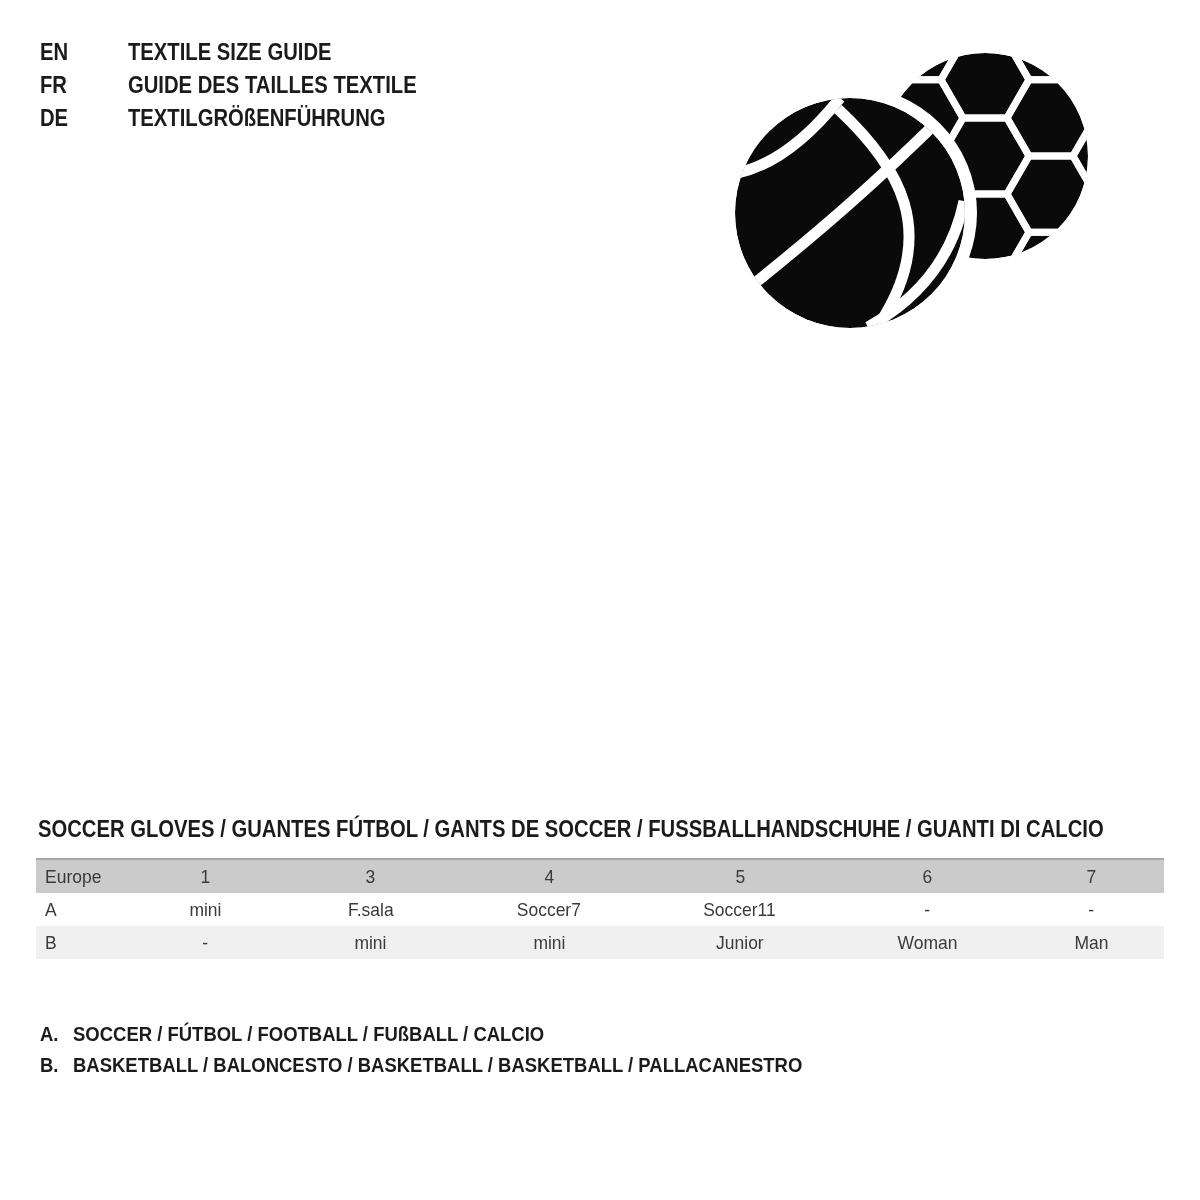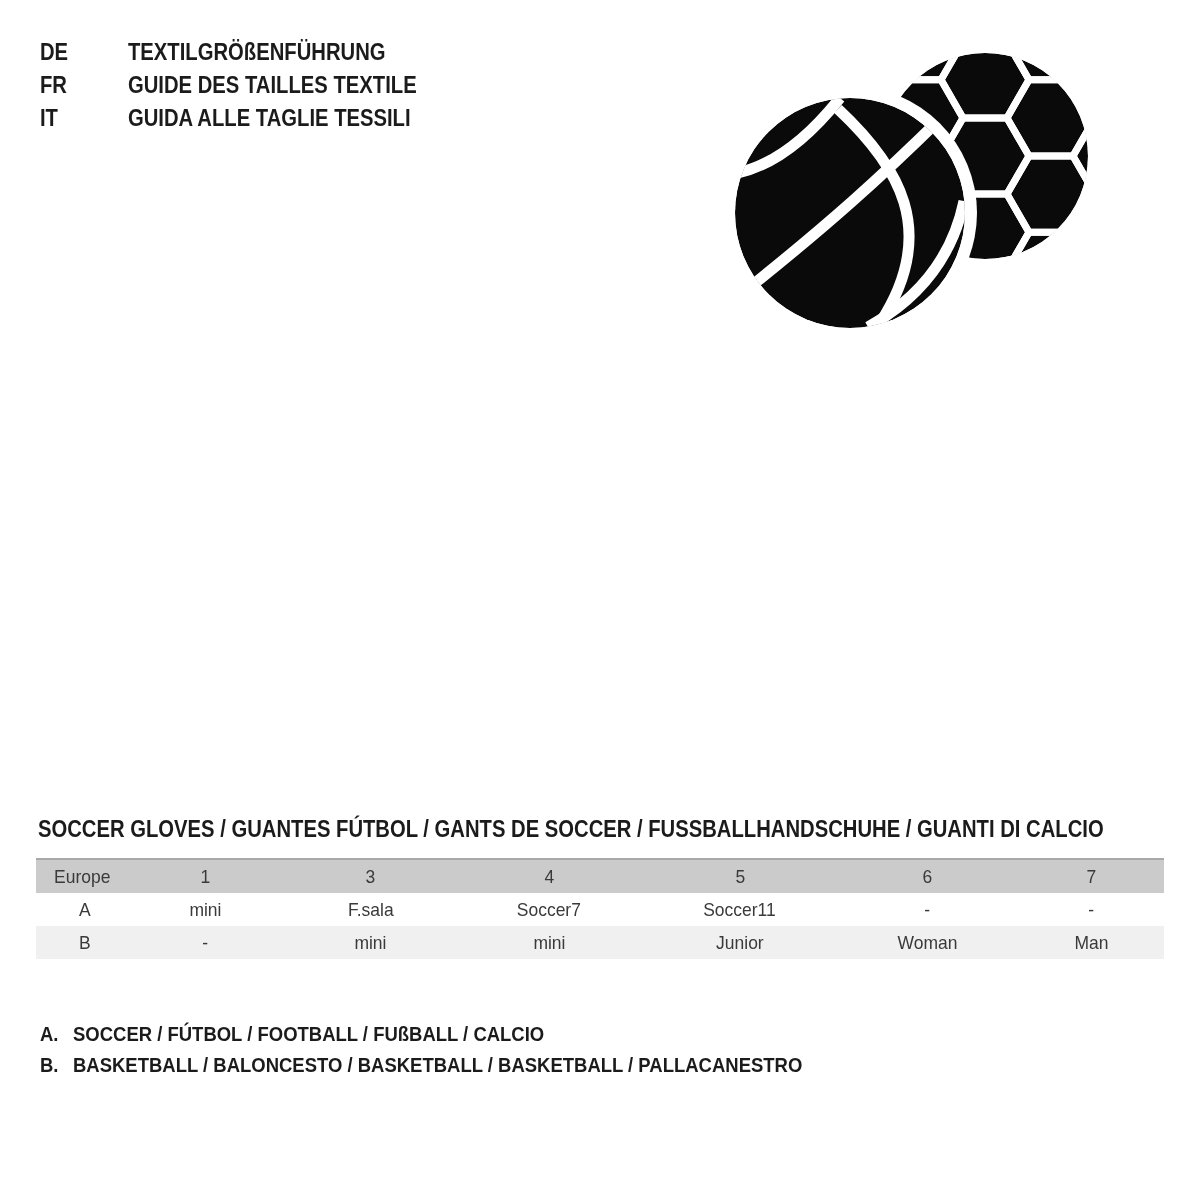--- a/index.html
+++ b/index.html
@@ -75,21 +75,21 @@
     font-weight: 400;
     vertical-align: middle;
   }
   .size-table thead tr {
     background: #cbcbcb;
     border-top: 2px solid #a8a8a8;
   }
   .size-table .row-a { background: #ffffff; }
   .size-table .row-b { background: #f0f0f0; }
   .size-table .lbl {
-    text-align: center;
+    text-align: left;
     padding-left: 9px;
   }
   .size-table span {
     display: inline-block;
     transform: scaleX(0.92);
     transform-origin: 50% 50%;
     white-space: nowrap;
   }
   .size-table .lbl span { transform-origin: 0 50%; }
 
@@ -113,30 +113,30 @@
   }
   .legend-key { width: 33px; flex: 0 0 33px; }
 </style>
 </head>
 <body>
 
 <div class="page">
 
   <div class="lang-block">
     <div class="lang-row">
-      <div class="lang-code">DE</div>
-      <div class="lang-label">TEXTILGRÖßENFÜHRUNG</div>
+      <div class="lang-code">EN</div>
+      <div class="lang-label">TEXTILE SIZE GUIDE</div>
     </div>
     <div class="lang-row">
       <div class="lang-code">FR</div>
       <div class="lang-label">GUIDE DES TAILLES TEXTILE</div>
     </div>
     <div class="lang-row">
-      <div class="lang-code">IT</div>
-      <div class="lang-label">GUIDA ALLE TAGLIE TESSILI</div>
+      <div class="lang-code">DE</div>
+      <div class="lang-label">TEXTILGRÖßENFÜHRUNG</div>
     </div>
   </div>
 
   <svg class="balls" viewBox="0 0 420 320" xmlns="http://www.w3.org/2000/svg">
     <defs>
       <clipPath id="clipSoccer">
           <circle cx="285" cy="126" r="103"></circle>
         </clipPath>
       <clipPath id="clipBasket">
           <circle cx="150" cy="183" r="115"></circle>

